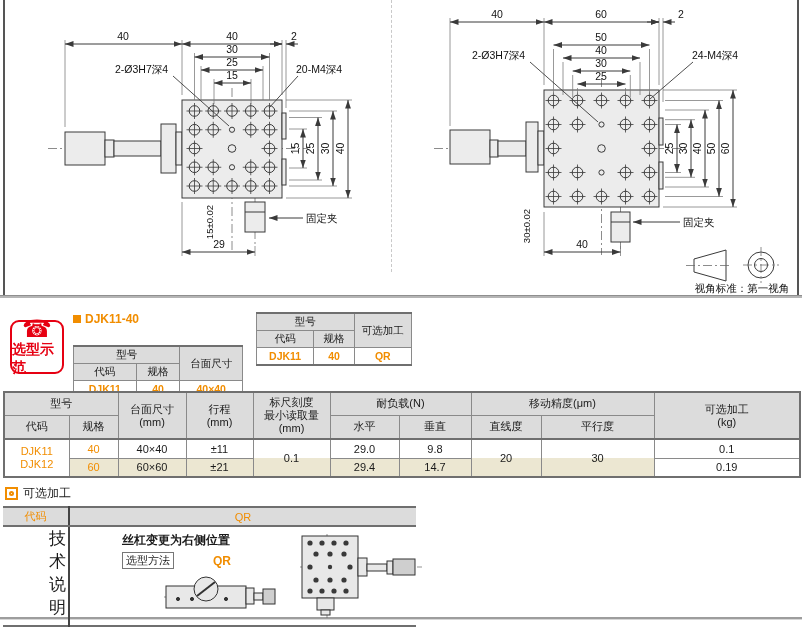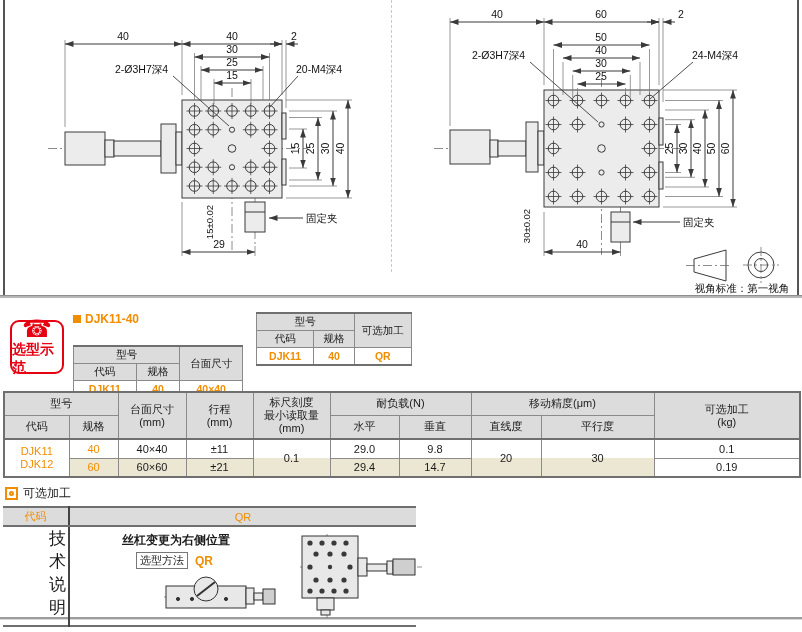--- a/index.html
+++ b/index.html
@@ -54,21 +54,21 @@
   .opt-icon i { display:block; width:5px; height:5px; border:2px solid #f18d00; border-radius:50%; }
   table.opt { position:absolute; left:3px; top:506px; width:413px; border-collapse:collapse; font-size:11px;
               border-top:2px solid #6f6f6f; border-bottom:2px solid #6f6f6f; }
   table.opt th { background:#dcdcdc; color:#f18d00; font-weight:normal; height:19px;
                  border-bottom:2px solid #6f6f6f; text-align:center; }
   table.opt td { height:86px; vertical-align:top;padding-left:46px; }
   table.opt .c2 { border-left:2px solid #444; }
   .tech-label { vertical-align:bottom !important; padding-bottom:6px; font-size:17px; }
   .opt-body { position:relative; width:100%; height:86px; }
   .desc-title { font-weight:bold; font-size:12px; margin:5px 0 3px 6px; }
-  .method-row { display:flex; align-items:center; margin-left:20px; }
+  .method-row { display:flex; align-items:center; margin-left:6px;gap:32px; }
   .method-box { border:1px solid #777; padding:0px 3px; font-size:11px; }
   .method-val { color:#f18d00; font-weight:bold; font-size:12px; margin-left:7px; }
   .mini-draw { position:absolute; }
 </style>
 </head>
 <body>
 
 <div class="page">
 
   <div class="vline-left"></div>

